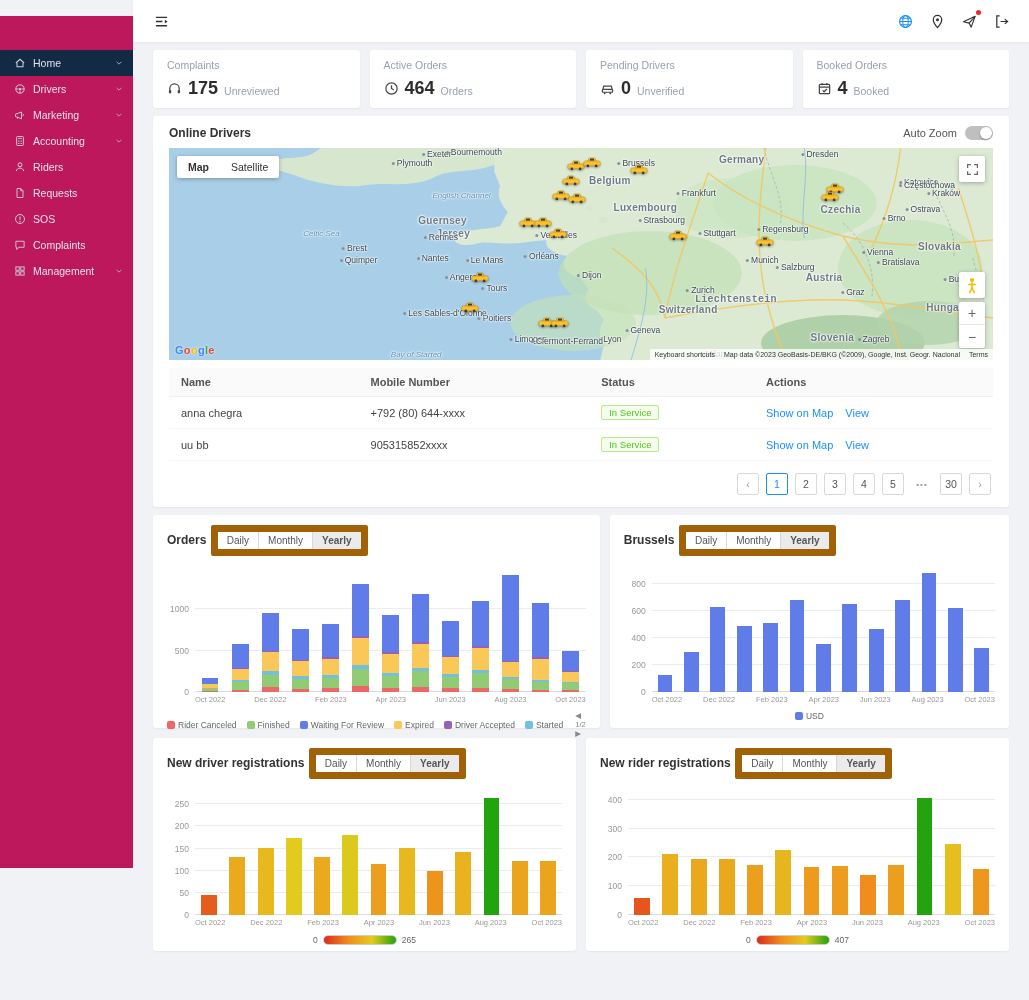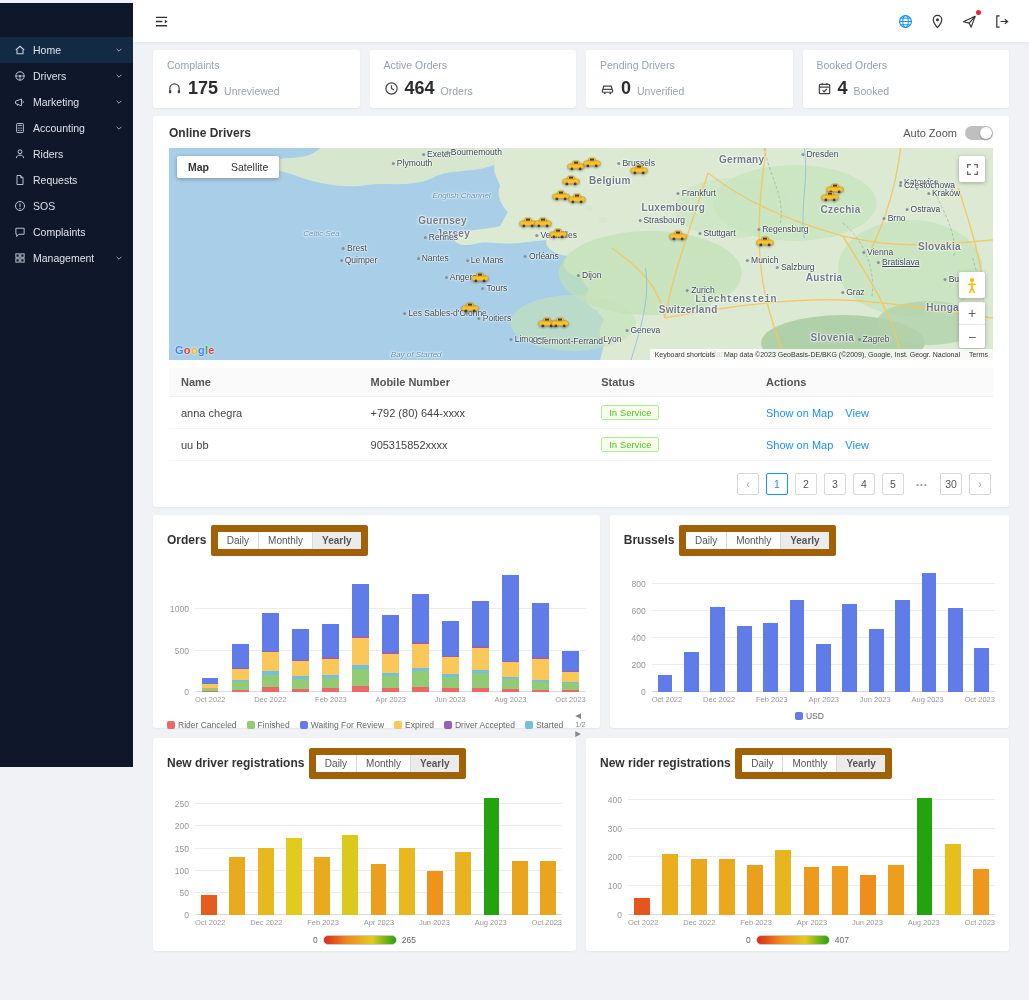--- a/index.html
+++ b/index.html
@@ -1,19 +1,19 @@
 <!DOCTYPE html>
 <html><head>
 <meta charset="utf-8">
 <style>
   *{margin:0;padding:0;box-sizing:border-box}
   html,body{width:1029px;height:1000px;overflow:hidden;background:#f0f2f5;
     font-family:"Liberation Sans",sans-serif;-webkit-font-smoothing:antialiased}
   
-  .sidebar{position:absolute;left:0;top:3px;width:133px;height:764px;background:#0f172a;z-index:6}
+  .sidebar{position:absolute;left:0;top:16px;width:133px;height:852px;background:#be185d;z-index:6}
   .sb-menu{padding-top:34px}
   .sb-item{display:flex;align-items:center;gap:7px;padding:7px 10px 7px 14px;color:#dde3ea;font-size:10.5px;cursor:pointer}
   .sb-item.active{background:#132a45}
   .sb-icon{width:12px;height:12px;display:inline-flex;color:#c9d2dc;flex:none}
   .sb-icon svg{width:12px;height:12px}
   .sb-label{white-space:nowrap}
   .sb-chevron{margin-left:auto;color:#9fb0c0;display:flex}
   
   .topbar{position:absolute;left:133px;top:0;right:0;height:42px;background:#fff;display:flex;align-items:center;
     justify-content:space-between;padding:0 16px;box-shadow:0 1px 3px rgba(0,0,0,.06);z-index:5}
@@ -369,39 +369,39 @@
             <path d="M820,40 C830,70 840,100 845,130"></path>
           </g>
           <g stroke="#90bfe0" stroke-width="1" fill="none" opacity=".9">
             <path d="M480,212 C490,180 500,150 495,120"></path>
             <path d="M660,0 C665,30 655,60 660,90"></path>
           </g>
         </svg>
         <div class="map-layer map-labels">
             <div class="map-lbl lbl-country" style="left: 69.5%; top: 5%;">Germany</div>
             <div class="map-lbl lbl-country" style="left: 53.5%; top: 15%;">Belgium</div>
-            <div class="map-lbl lbl-country" style="left: 57.8%; top: 28%; margin-left: 28px;">Luxembourg</div>
+            <div class="map-lbl lbl-country" style="left: 57.8%; top: 28%;">Luxembourg</div>
             <div class="map-lbl lbl-country" style="left: 81.5%; top: 29%;">Czechia</div>
             <div class="map-lbl lbl-country" style="left: 93.5%; top: 46%;">Slovakia</div>
             <div class="map-lbl lbl-country" style="left: 79.5%; top: 61%;">Austria</div>
             <div class="map-lbl lbl-country" style="left: 94.5%; top: 75%;">Hungary</div>
             <div class="map-lbl lbl-country" style="left: 63%; top: 76%;">Switzerland</div>
             <div class="map-lbl lbl-country" style="left: 68.8%; top: 71%; font-family: Liberation Mono, monospace;">Liechtenstein</div>
             <div class="map-lbl lbl-country" style="left: 80.5%; top: 89%;">Slovenia</div>
             <div class="map-lbl lbl-country" style="left: 33.2%; top: 34%;">Guernsey</div>
             <div class="map-lbl lbl-country" style="left: 34.5%; top: 40%;">Jersey</div>
             <div class="map-lbl lbl-city" style="left: 56.7%; top: 7%;">Brussels</div>
             <div class="map-lbl lbl-city" style="left: 79%; top: 3%;">Dresden</div>
             <div class="map-lbl lbl-city" style="left: 64%; top: 21%;">Frankfurt</div>
             <div class="map-lbl lbl-city" style="left: 66.5%; top: 40%;">Stuttgart</div>
             <div class="map-lbl lbl-city" style="left: 59.8%; top: 34%;">Strasbourg</div>
             <div class="map-lbl lbl-city" style="left: 72%; top: 53%;">Munich</div>
             <div class="map-lbl lbl-city" style="left: 74.5%; top: 38%;">Regensburg</div>
             <div class="map-lbl lbl-city" style="left: 86%; top: 49%;">Vienna</div>
-            <div class="map-lbl lbl-city" style="left: 88.5%; top: 54%; text-decoration: underline;">Bratislava</div>
+            <div class="map-lbl lbl-city" style="left: 88.5%; top: 54%;">Bratislava</div>
             <div class="map-lbl lbl-city" style="left: 96.5%; top: 62%;">Budapest</div>
             <div class="map-lbl lbl-city" style="left: 83%; top: 68%;">Graz</div>
             <div class="map-lbl lbl-city" style="left: 85.5%; top: 90%;">Zagreb</div>
             <div class="map-lbl lbl-city" style="left: 94%; top: 21%;">Kraków</div>
             <div class="map-lbl lbl-city" style="left: 91%; top: 16%;">Katowice</div>
             <div class="map-lbl lbl-city" style="left: 92%; top: 8%; margin-top: 20px;">Częstochowa</div>
             <div class="map-lbl lbl-city" style="left: 91.5%; top: 29%;">Ostrava</div>
             <div class="map-lbl lbl-city" style="left: 88%; top: 33%;">Brno</div>
             <div class="map-lbl lbl-city" style="left: 76%; top: 56%;">Salzburg</div>
             <div class="map-lbl lbl-city" style="left: 64.5%; top: 67%;">Zurich</div>

